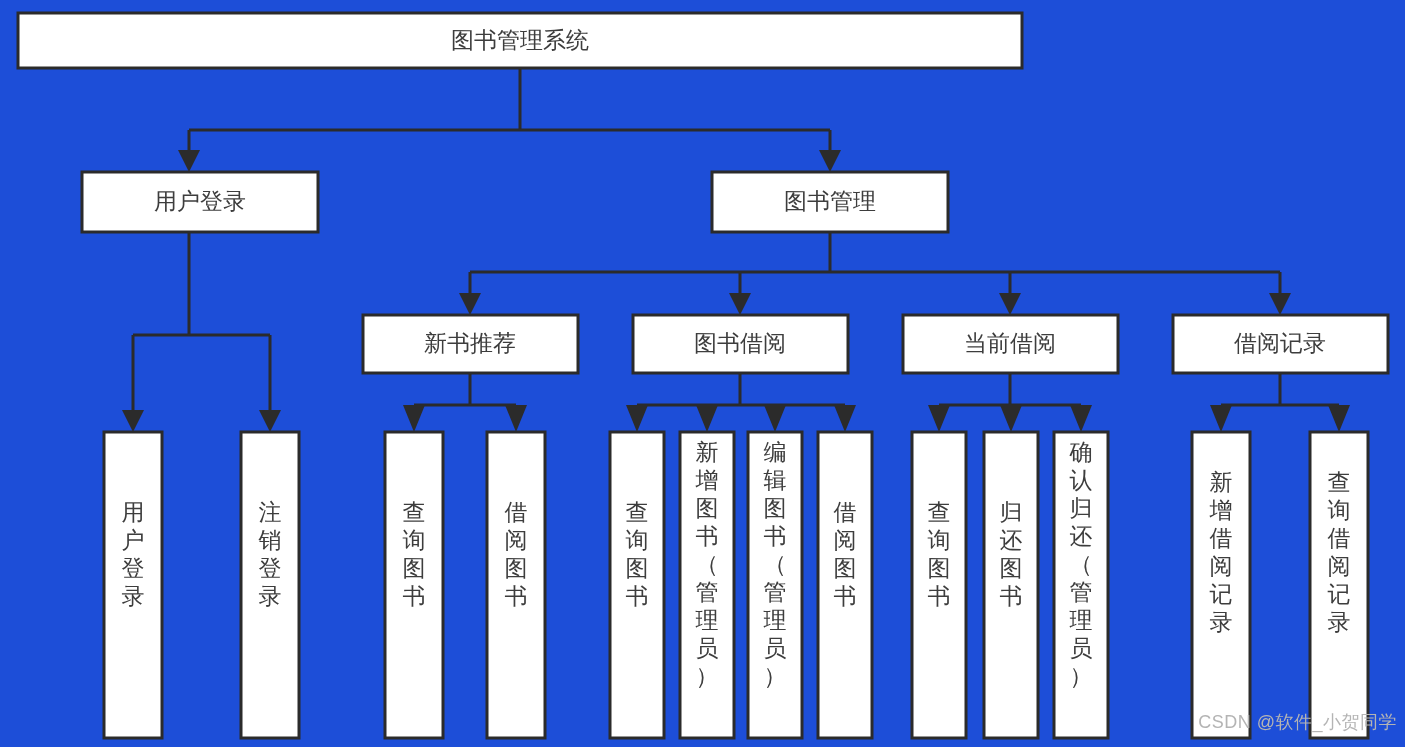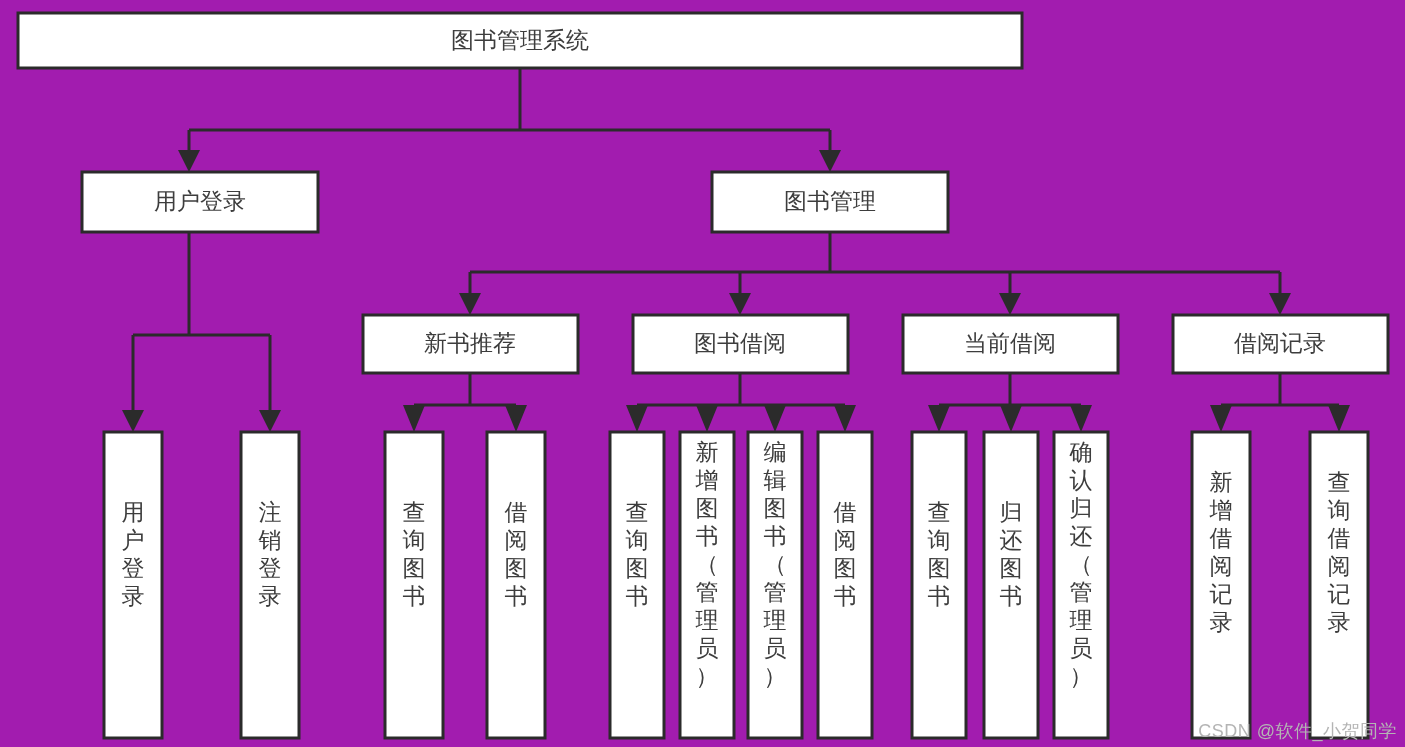--- a/index.html
+++ b/index.html
@@ -10,21 +10,21 @@
   body {
     width: 1405px;
     height: 747px;
     font-family: "Liberation Sans", "DejaVu Sans", sans-serif;
     overflow: hidden;
   }
   #diagram-root {
     position: relative;
     width: 1405px;
     height: 747px;
-    background: #a21caf;
+    background: #1d4ed8;
   }
   svg#flowchart {
     position: absolute;
     left: 0;
     top: 0;
     width: 1405px;
     height: 747px;
   }
   .box-rect {
     fill: #ffffff;
@@ -50,21 +50,21 @@
   }
   .node-label-vertical {
     fill: #3d3d3d;
     font-family: "Liberation Sans", "DejaVu Sans", sans-serif;
     font-size: 23px;
     text-anchor: middle;
   }
   .watermark {
     position: absolute;
     right: 8px;
-    bottom: 4px;
+    bottom: 13px;
     font-family: "Liberation Sans", "DejaVu Sans", sans-serif;
     font-size: 18px;
     color: #b4b4b4;
     letter-spacing: 0.5px;
     white-space: nowrap;
     pointer-events: none;
   }
 </style>
 </head>
 <body>

